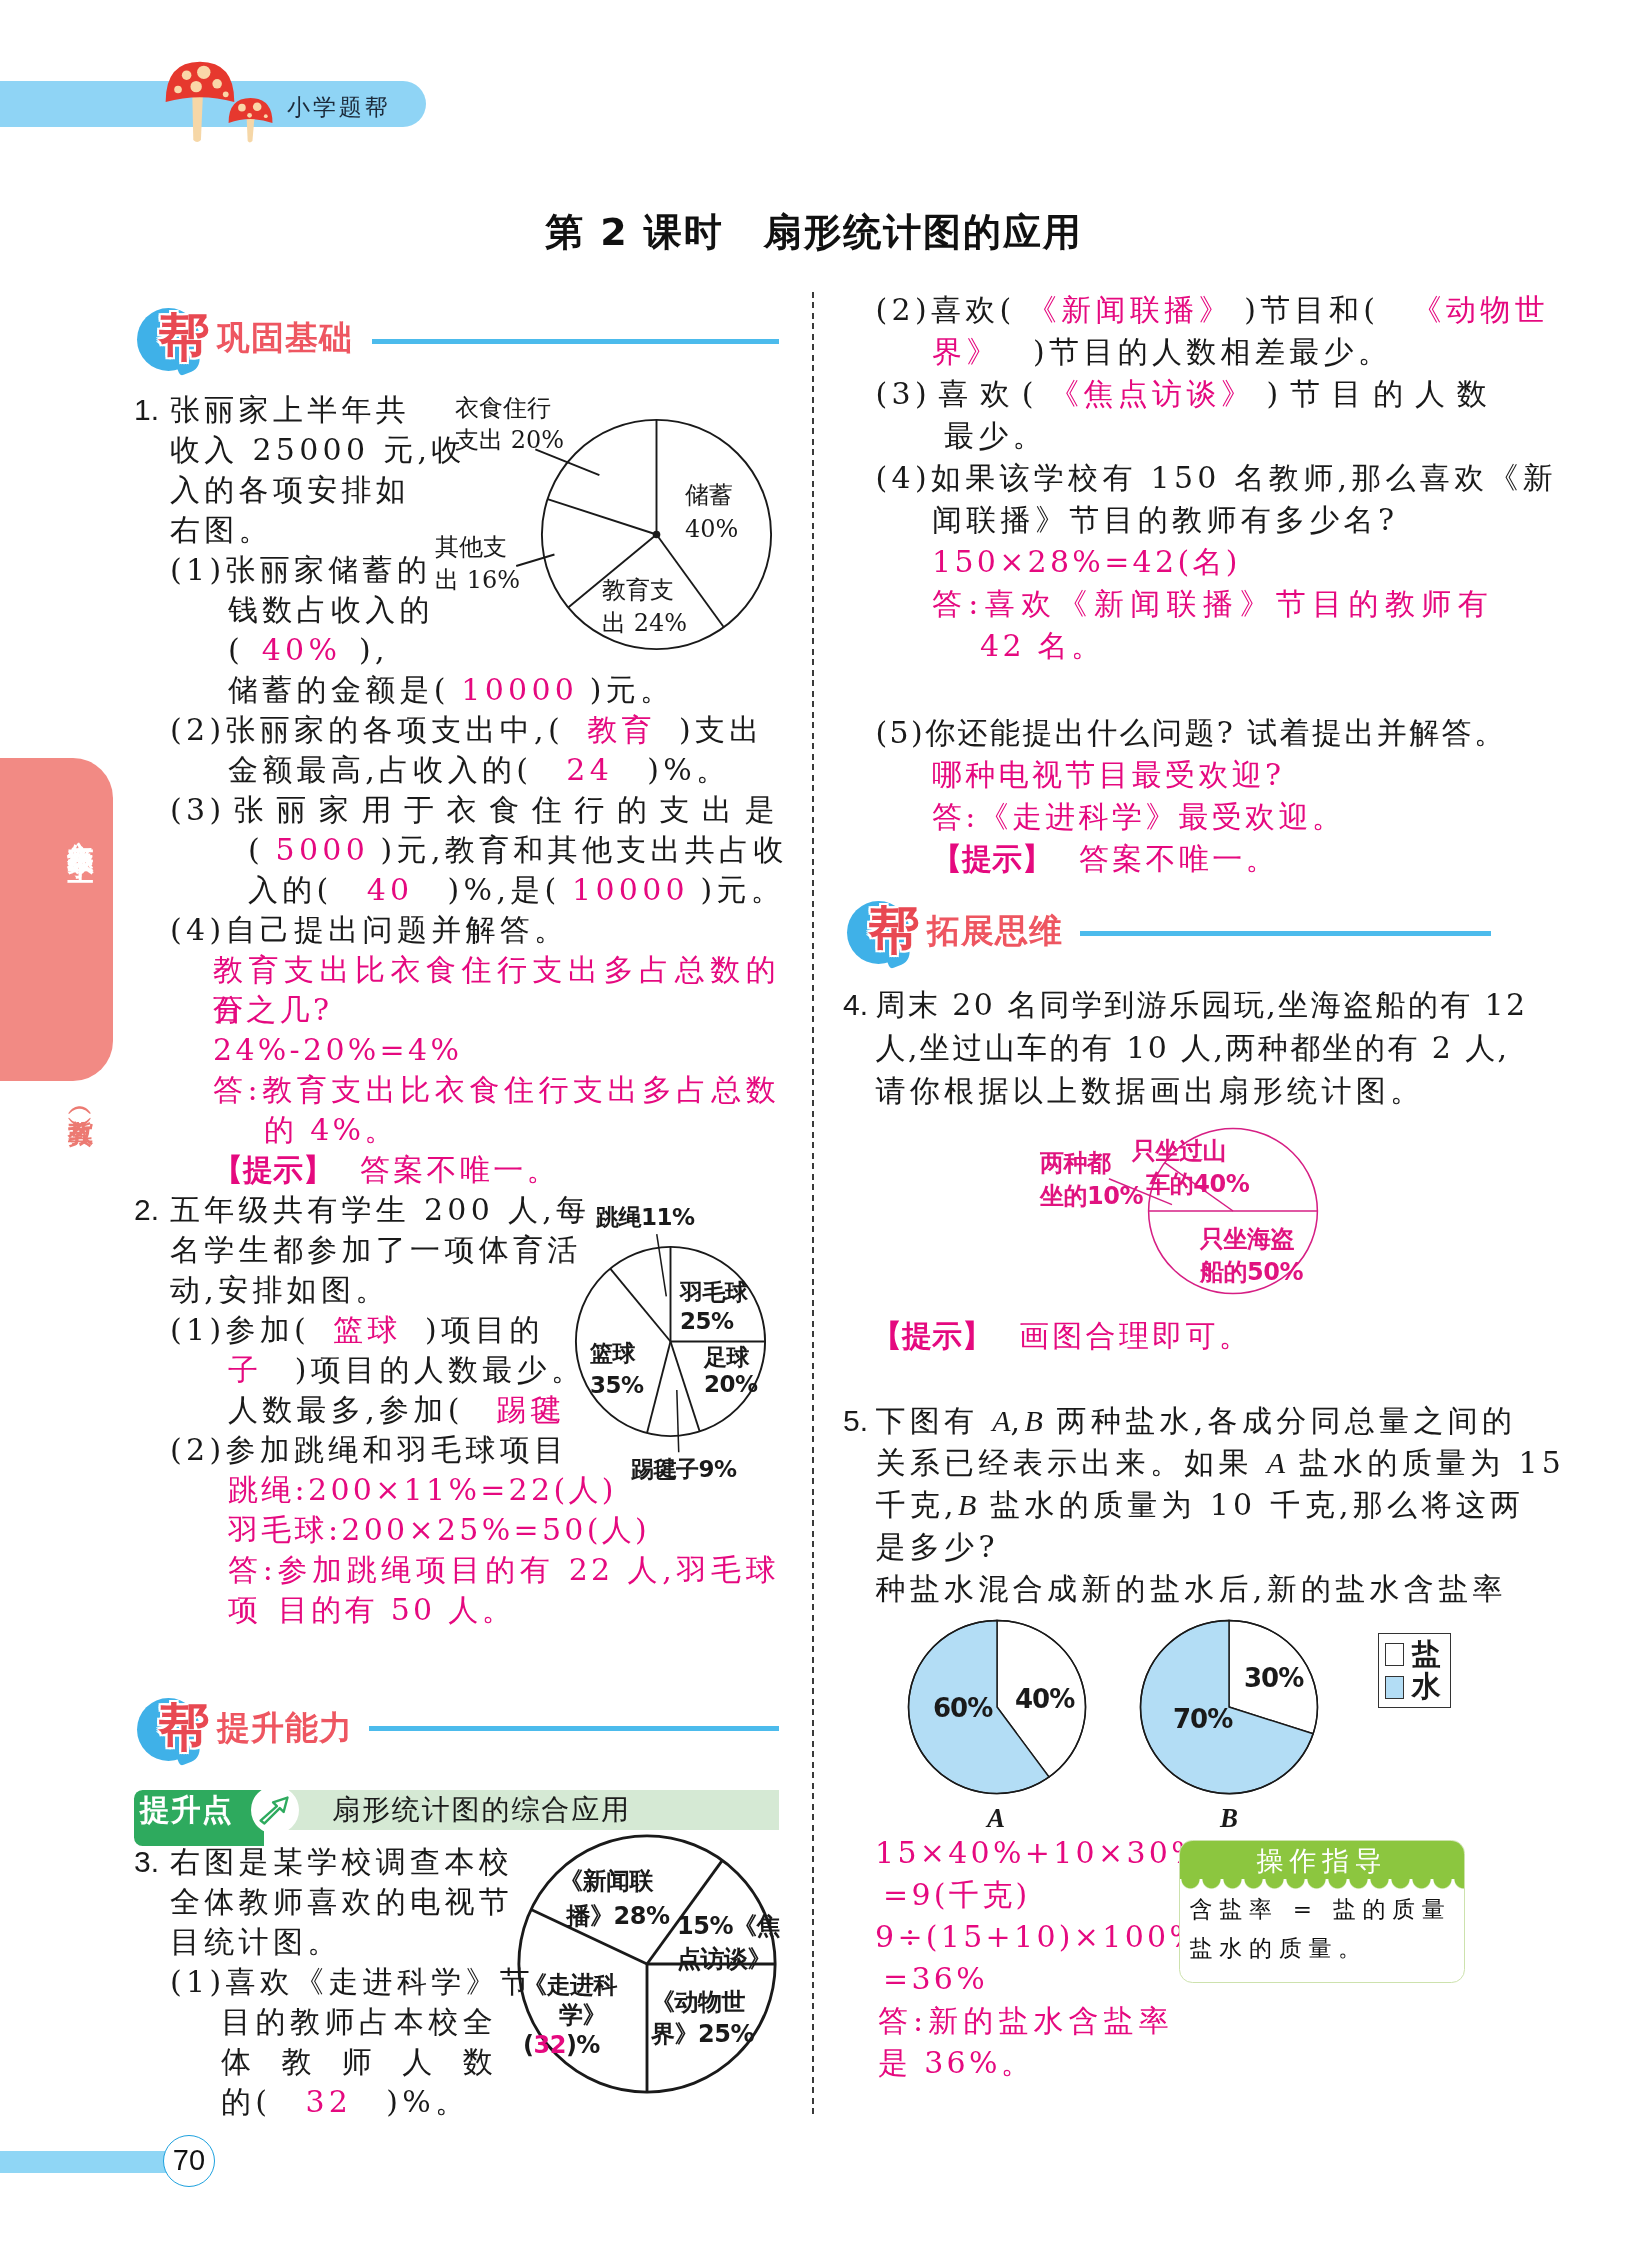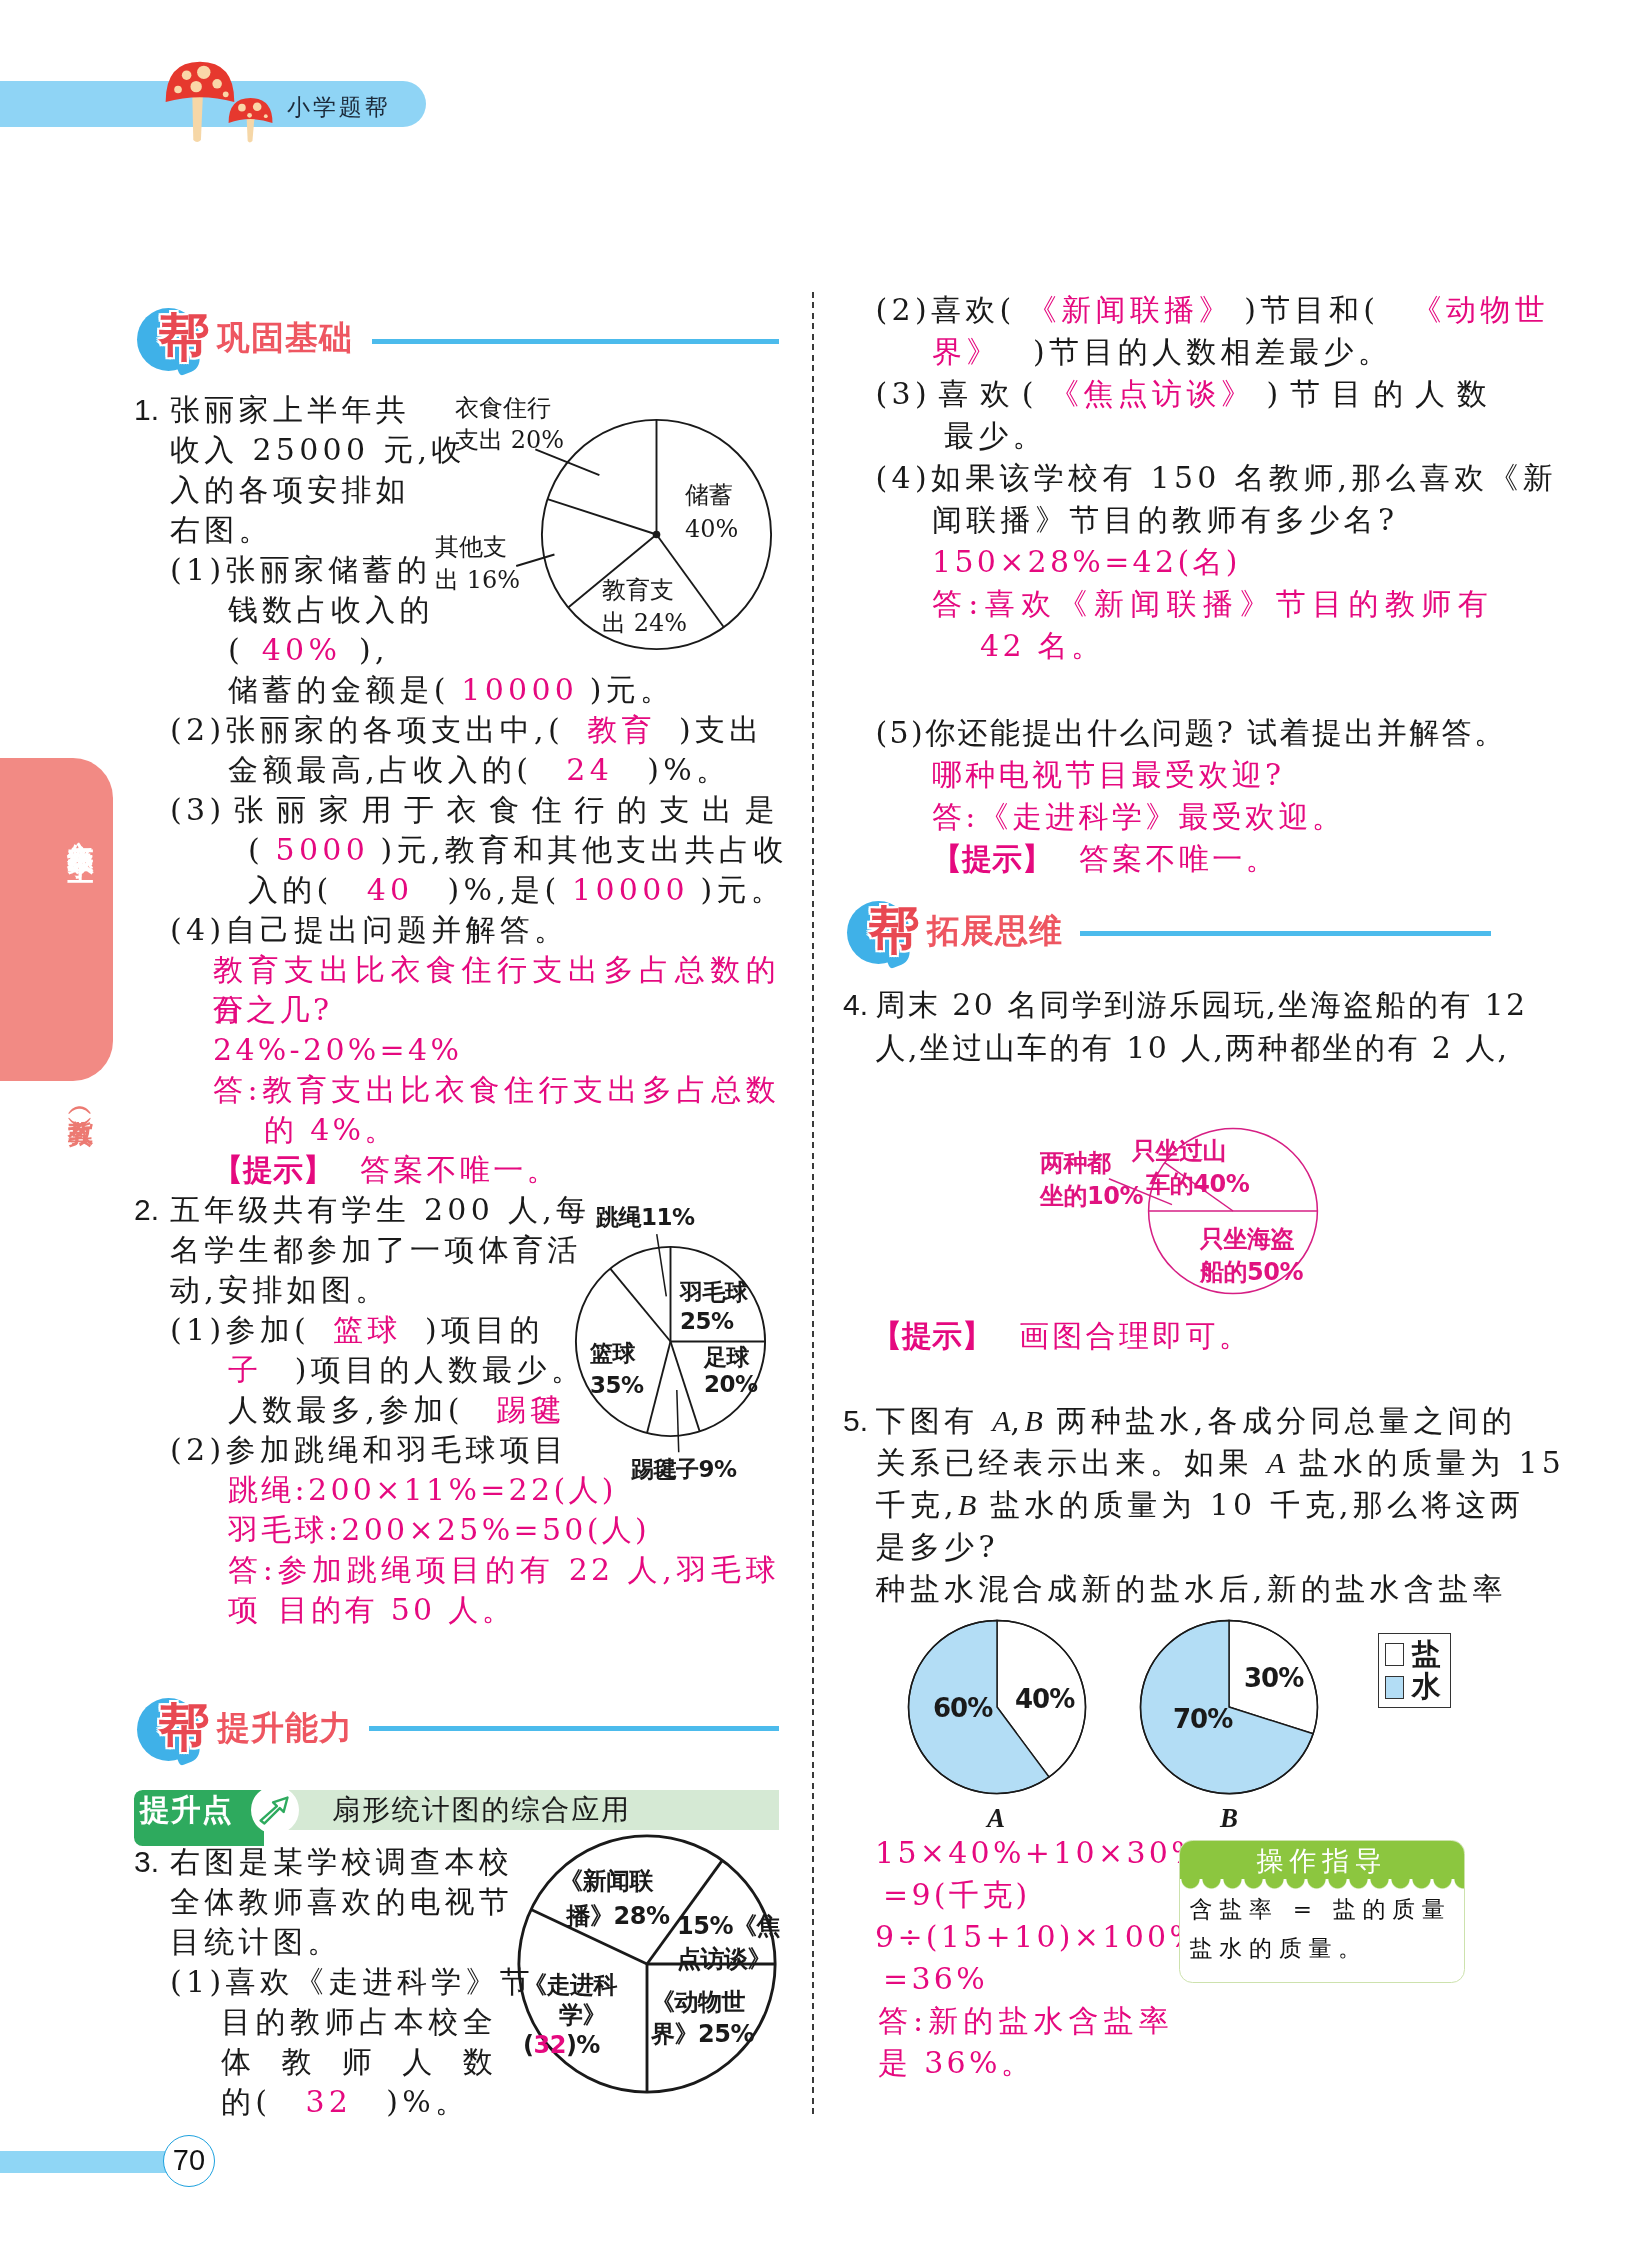--- a/index.html
+++ b/index.html
@@ -100,20 +100,21 @@
     <circle cx="71" cy="42" r="3" fill="#fad7a8"></circle>
     <path d="M93 68 L101 68 L99 91 Q96 94 94 91 Z" fill="#f6d7a7"></path>
     <path d="M74 72 Q74 46 97 46 Q120 46 120 72 Q97 64 74 72 Z" fill="#e6382e"></path>
     <circle cx="88" cy="56" r="4" fill="#fad7a8"></circle>
     <circle cx="104" cy="55" r="4.5" fill="#fad7a8"></circle>
     <circle cx="96" cy="64" r="2.5" fill="#fad7a8"></circle>
     <circle cx="113" cy="65" r="2" fill="#fad7a8"></circle>
   </svg>
   <div class="abs brand-text">小学题帮</div>
 
+  <div class="abs lesson-title">第 2 课时　扇形统计图的应用</div>
 
   <div class="abs divider"></div>
 
   <div class="abs side-tab"></div>
   <div class="abs side-label">六年级数学・上</div>
   <div class="abs side-edition">（冀教）</div>
 
   <div class="sec" style="left:137px;top:304px">
     <div class="sec-disc"></div>
     <div class="sec-tail"></div>
@@ -291,20 +292,21 @@
     <div class="sec-disc"></div>
     <div class="sec-tail"></div>
     <span class="sec-bang">帮</span>
     <span class="sec-title">拓展思维</span>
   </div>
   <div class="sec-line" style="left:1080px;top:931px;width:411px"></div>
 
   <div class="blk" style="left:843px;top:983px;width:648px;--lh:43px">
     <div class="ln tight" style="padding-left:32.5px"><span class="qnum">4.</span><span class="seg q">周末 20 名同学到游乐园玩,坐海盗船的有 12</span></div>
     <div class="ln tight" style="padding-left:32.5px"><span class="seg q">人,坐过山车的有 10 人,两种都坐的有 2 人,</span></div>
+    <div class="ln" style="padding-left:32.5px"><span class="seg q">请你根据以上数据画出扇形统计图。</span></div>
   </div>
 
   <div class="pie" style="left:1147px;top:1127px;width:172px;height:168px">
       <svg width="172" height="168" viewBox="0 0 180 176">
         <line x1="90" y1="88" x2="178.40" y2="88.00" stroke="#d61f84" stroke-width="1.6"></line>
         <line x1="90" y1="88" x2="1.60" y2="88.00" stroke="#d61f84" stroke-width="1.6"></line>
         <line x1="90" y1="88" x2="18.48" y2="37.22" stroke="#d61f84" stroke-width="1.6"></line>
         <ellipse cx="90" cy="88" rx="88.4" ry="86.4" fill="none" stroke="#d61f84" stroke-width="1.6"></ellipse>
       </svg>
     </div>

